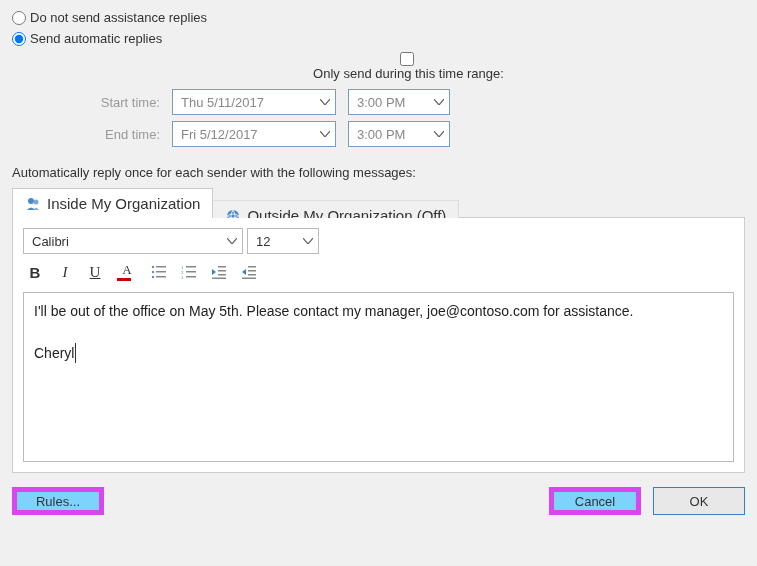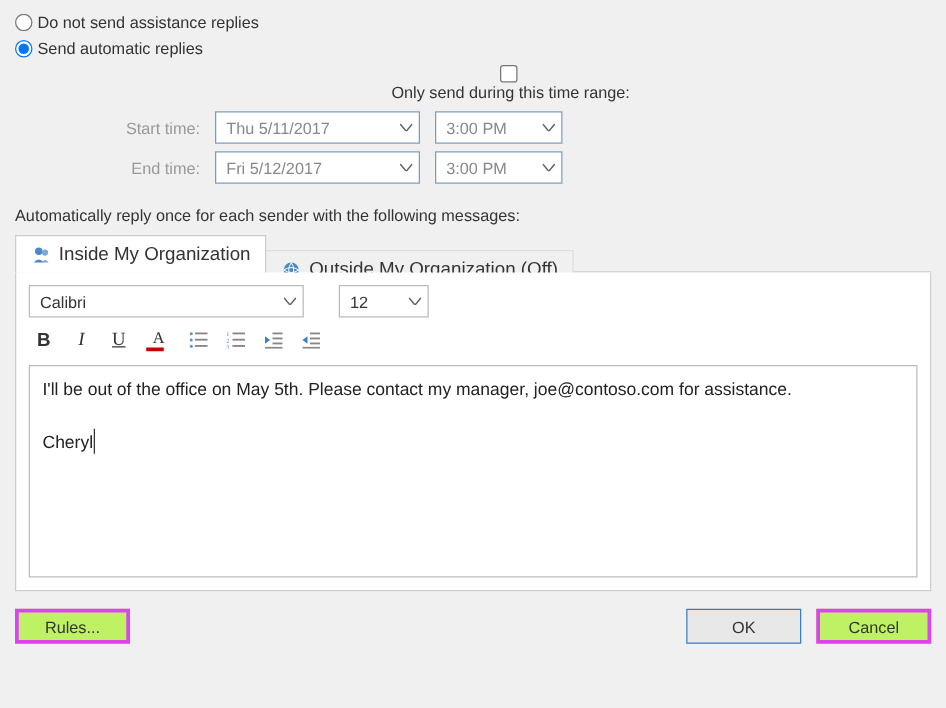--- a/index.html
+++ b/index.html
@@ -128,21 +128,20 @@
       border: 1px solid #ccc;
       border-top: none;
       background: #fff;
       padding: 10px;
       position: relative;
       z-index: 2;
     }
     .toolbar-row1 {
       display: flex;
       margin-bottom: 6px;
-      gap: 24px;
     }
     .font-combo, .size-combo {
       display: inline-flex;
       align-items: center;
       border: 1px solid #bbb;
       background: #fff;
       height: 26px;
       margin-right: 4px;
     }
     .font-combo .val {
@@ -207,22 +206,22 @@
     }
     .btn-row {
       display: flex;
       margin-top: 14px;
       align-items: center;
     }
     .spacer { flex: 1; }
     .btn {
       min-width: 92px;
       height: 28px;
-      border: 3px solid #d946ef;
-      background: #bef264;
+      border: 5px solid #d946ef;
+      background: #7dd3fc;
       display: inline-flex;
       align-items: center;
       justify-content: center;
       margin-left: 12px;
       cursor: pointer;
       font-size: 13px;
     }
     .btn.rules {
       margin-left: 0;
       padding: 0 12px;
@@ -395,15 +394,15 @@
   <div class="editor-area">
     <div>I'll be out of the office on May 5th. Please contact my manager, joe@contoso.com for assistance.</div>
     <div>&nbsp;</div>
     <div class="cursor-caret">Cheryl</div>
   </div>
 </div>
 
 <div class="btn-row">
   <div class="btn rules">Rules...</div>
   <div class="spacer"></div>
+  <div class="btn">Cancel</div>
   <div class="btn ok">OK</div>
-  <div class="btn">Cancel</div>
 </div>
 
 </body></html>

